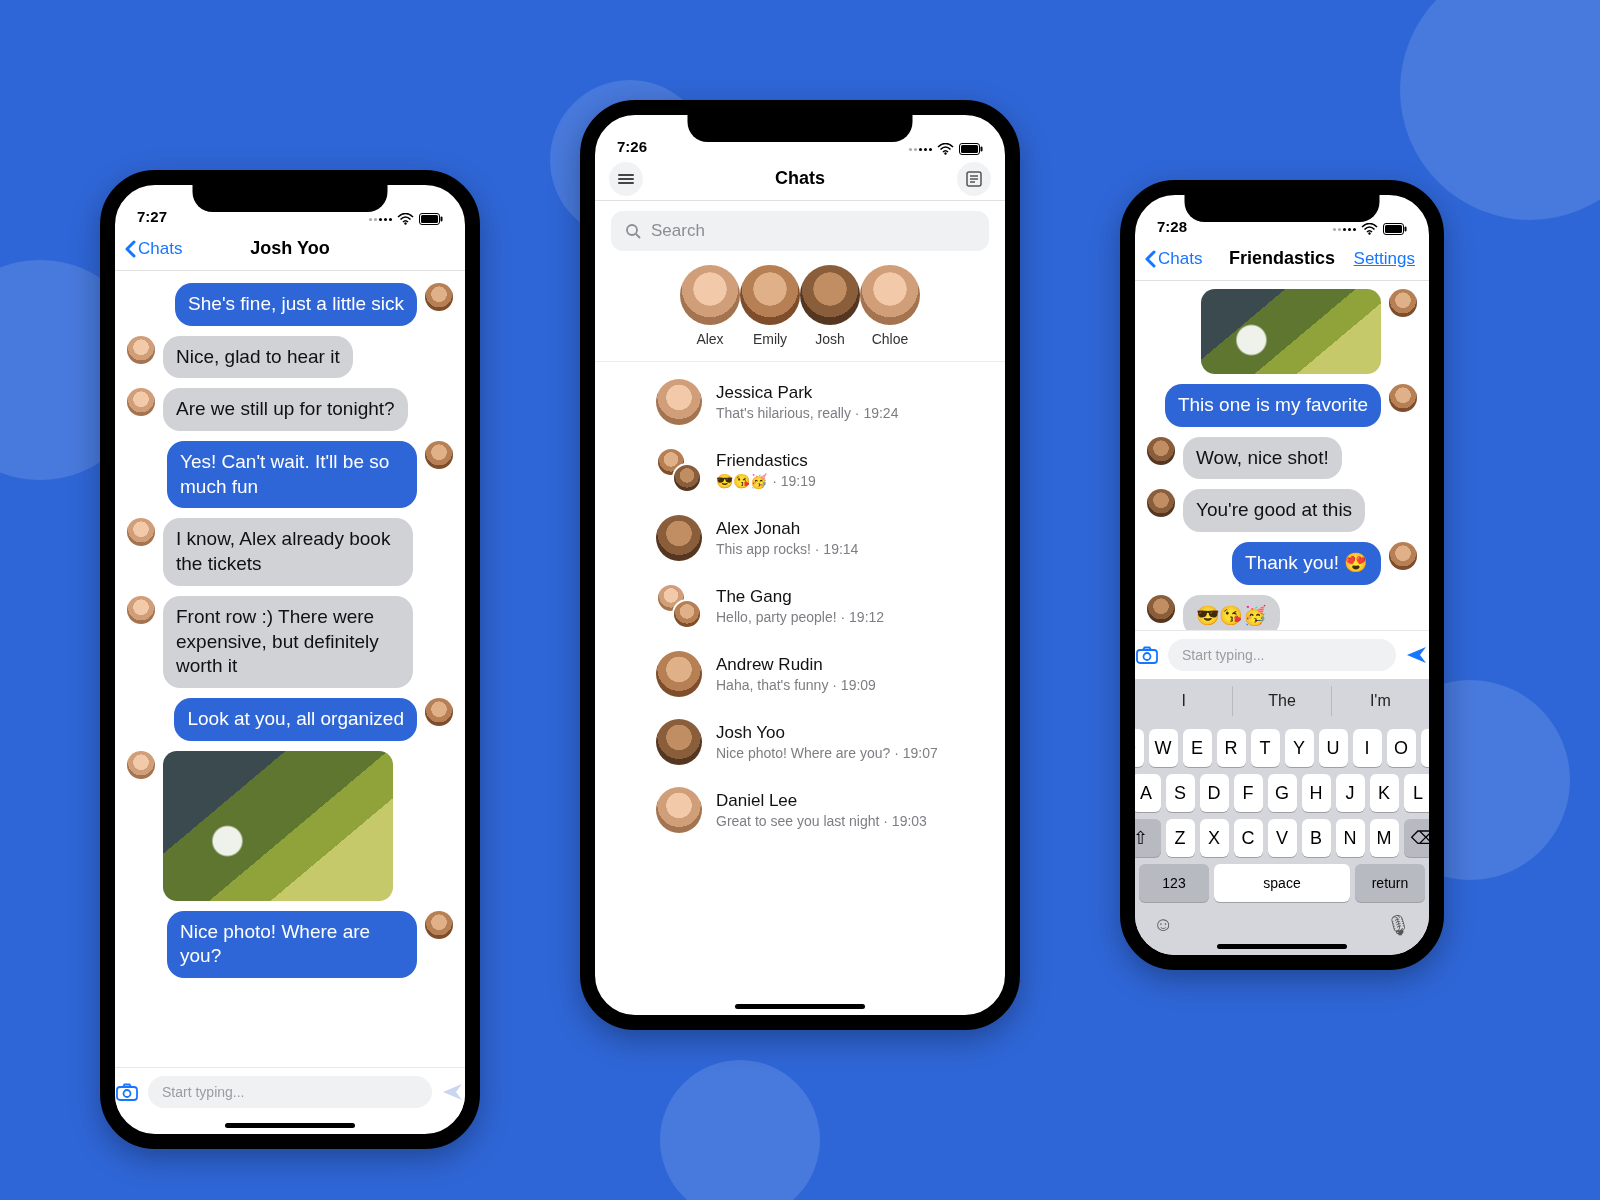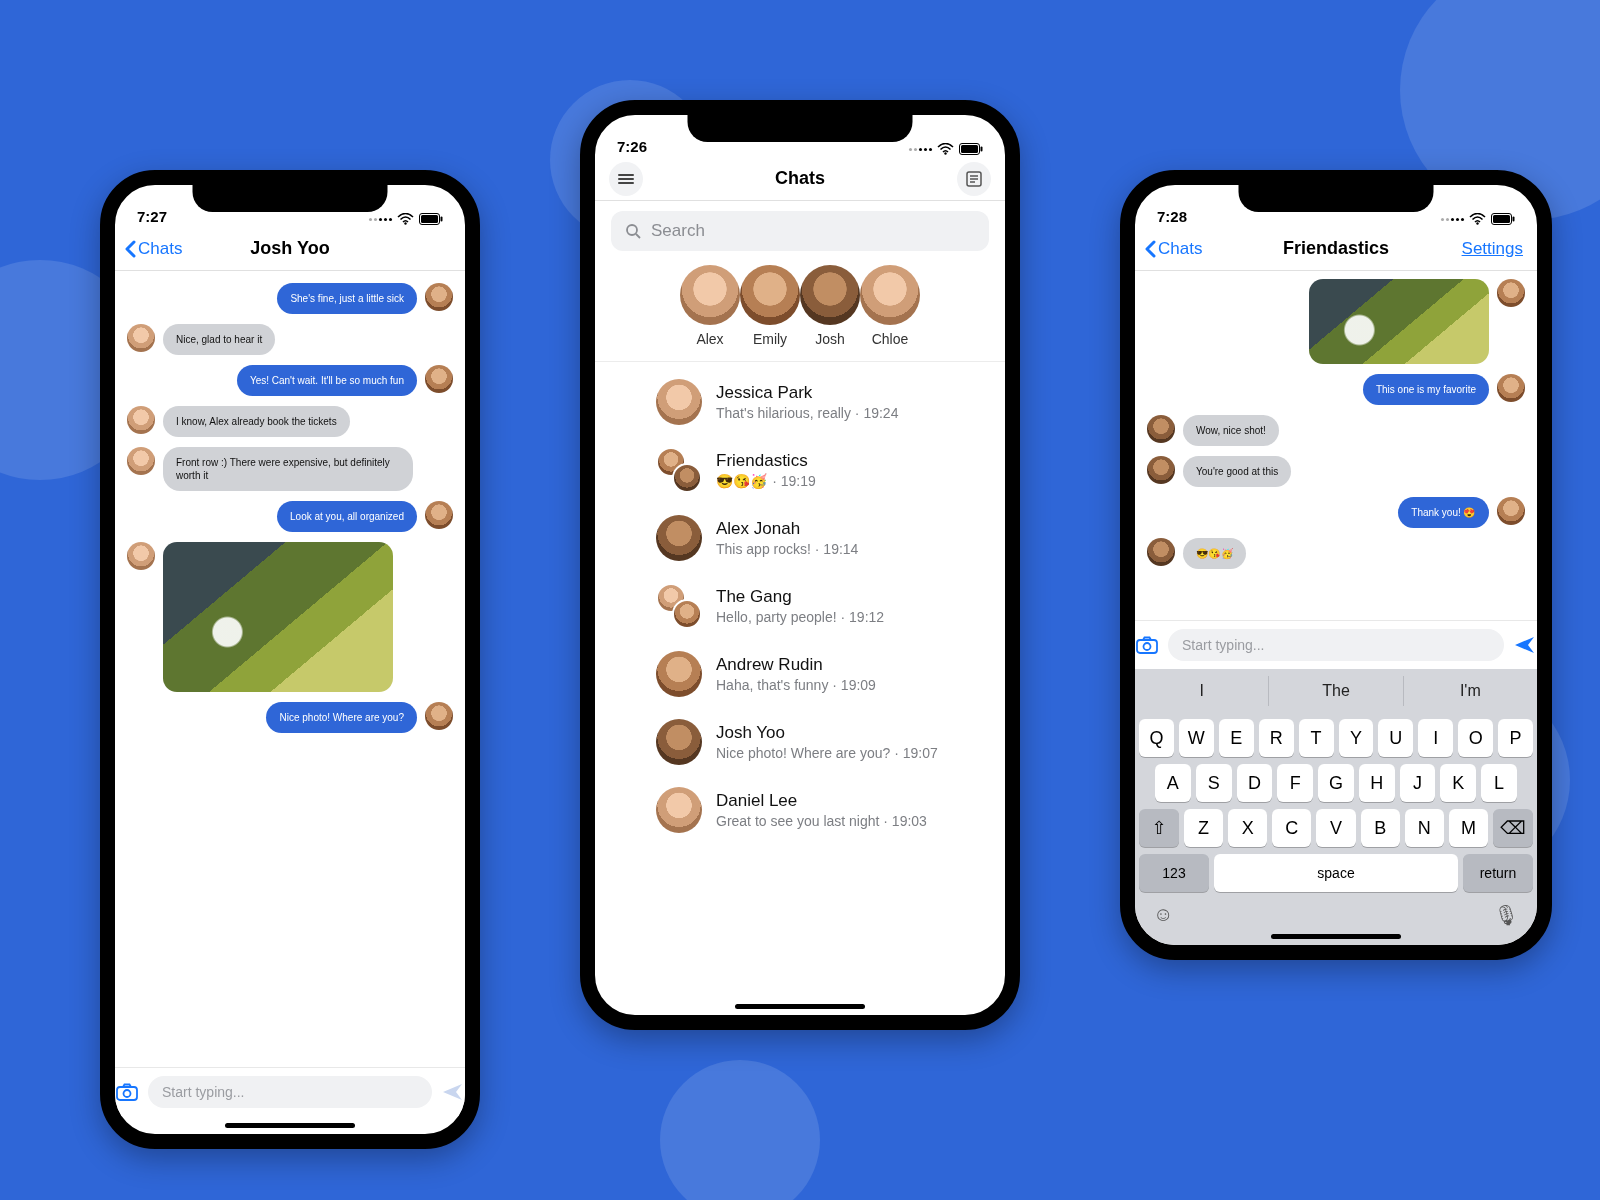--- a/index.html
+++ b/index.html
@@ -42,21 +42,21 @@
   }
   .homebar {
     position: absolute; bottom: 6px; left: 50%; transform: translateX(-50%);
     width: 130px; height: 5px; background: #000; border-radius: 4px;
     z-index: 60;
   }
 
   
   #phone-left   { left: 100px;  top: 170px; width: 380px; height: 979px; }
   #phone-center { left: 580px;  top: 100px; width: 440px; height: 930px; }
-  #phone-right  { left: 1120px; top: 170px; width: 432px; height: 790px; }
+  #phone-right  { left: 1120px; top: 180px; width: 324px; height: 790px; }
   #phone-left  .notch { width: 195px; }
   #phone-center .notch{ width: 225px; }
   #phone-right .notch { width: 195px; }
 
   
   .status {
     height: 42px; display:flex; align-items:flex-end; justify-content:space-between;
     padding: 0 22px 2px; font-weight:600; font-size:15px;
   }
   .status-icons { display:flex; gap:5px; align-items:center; }
@@ -92,21 +92,21 @@
   
   .skin-light { background: radial-gradient(circle at 50% 40%, #f2c9a9 35%, #d09e78 36% 60%, #a4734f 60%); }
   .skin-mid   { background: radial-gradient(circle at 50% 40%, #e0b188 35%, #b67f54 36% 60%, #7d4d2c 60%); }
   .skin-dark  { background: radial-gradient(circle at 50% 40%, #c18e63 35%, #8a5d3b 36% 60%, #553721 60%); }
   .avatar.ring::after{
     content:""; position:absolute; inset:-3px; border:2px solid #fff; border-radius:50%;
     box-shadow:0 0 0 2px #1776ff;
   }
 
   
-  .msgs { padding: 12px 12px 0; font-size:10px; }
+  .msgs { padding: 12px 12px 0; font-size:19px; }
   .msg-row { display:flex; align-items:flex-start; gap:8px; margin-bottom:10px;}
   .msg-row.right{ flex-direction:row-reverse; }
   .bubble {
     max-width: 250px; padding:9px 13px; border-radius:17px; line-height:1.3;
   }
   .bubble.in  { background:#d0d2d6; color:#111; }
   .bubble.out { background:#2f66d7; color:#fff; }
   .img-msg {
     width:230px; height:150px; border-radius:14px; overflow:hidden;
     background:
@@ -229,20 +229,24 @@
   </div>
 
   <div class="msgs" id="msgs-left">
         <div class="msg-row right">
           <div class="avatar av16 skin-mid"></div>
           <div class="bubble out">She's fine, just a little sick</div>
         </div>
         <div class="msg-row ">
           <div class="avatar av16 skin-light"></div>
           <div class="bubble in">Nice, glad to hear it</div>
+        </div>
+        <div class="msg-row ">
+          <div class="avatar av16 skin-light"></div>
+          <div class="bubble in">Are we still up for tonight?</div>
         </div>
         <div class="msg-row right">
           <div class="avatar av16 skin-mid"></div>
           <div class="bubble out">Yes! Can't wait. It'll be so much fun</div>
         </div>
         <div class="msg-row ">
           <div class="avatar av16 skin-light"></div>
           <div class="bubble in">I know, Alex already book the tickets</div>
         </div>
         <div class="msg-row ">

